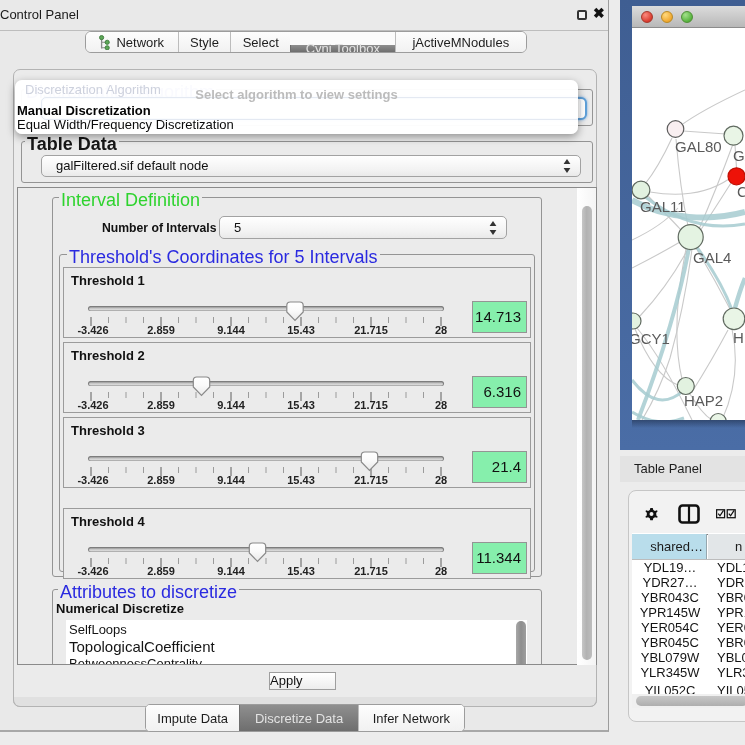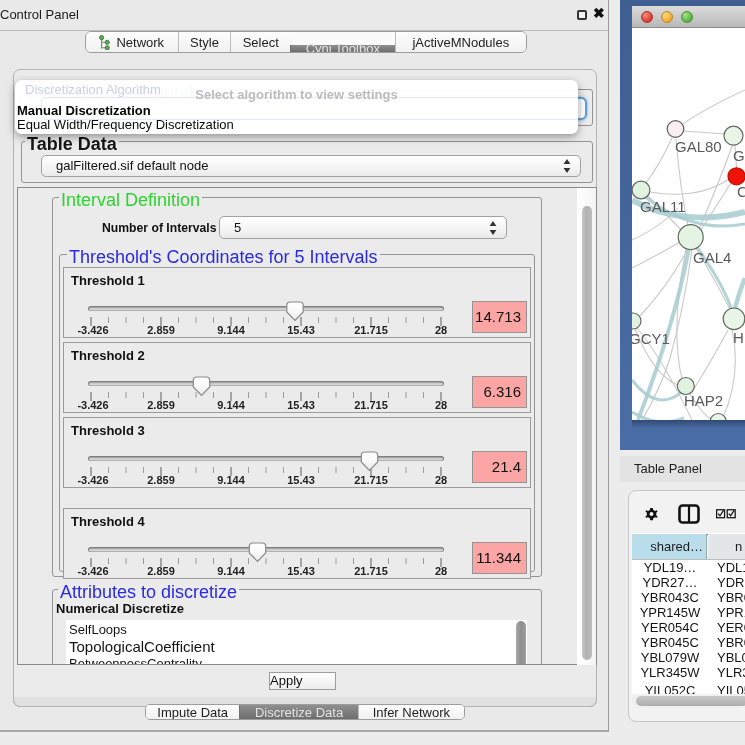--- a/index.html
+++ b/index.html
@@ -40,28 +40,28 @@
     border:1px solid #8a8a8a; background:#ebebeb; overflow:hidden; }
   
   #sbTrack { position:absolute; left:577px; top:188px; width:19px; height:477px;
     background:linear-gradient(90deg,#ffffff,#f4f4f4); }
   #sbThumb { position:absolute; left:582px; top:206px; width:10px; height:454px;
     background:linear-gradient(90deg,#c6c6c6,#b2b2b2 45%,#bdbdbd); border-radius:5px; }
   .tbox { position:absolute; left:45px; width:468px; height:71px;
     border:1px solid #9b9b9b; background:#ebebeb; }
   .tlab { position:absolute; left:7px; top:5px; font-size:13px; font-weight:bold; color:#111; }
   .vbox { position:absolute; left:408px; top:33px; width:55px; height:32px;
-    background:#fca5a5; border:1px solid #949494; font-size:15px; color:#111;
+    background:#86efac; border:1px solid #949494; font-size:15px; color:#111;
     text-align:right; line-height:30px; padding-right:5px; }
   .sld { position:absolute; left:0; top:25px; width:468px; height:45px; }
   
   #applyBtn { position:absolute; left:269px; top:672px; width:67px; height:18px;
     background:linear-gradient(#ffffff,#ededed); border:1px solid #9e9e9e;
     border-radius:0; font-size:13px; color:#111; text-align:left; line-height:16px; }
-  #tabsBot { left:145px; top:704px; width:320px; height:16px; border-radius:5px; }
+  #tabsBot { left:145px; top:704px; width:320px; height:28px; border-radius:5px; }
   
   #popup { position:absolute; left:15px; top:80px; width:563px; height:54px;
     background:rgba(255,255,255,0.97); border-radius:7px;
     box-shadow:0 3px 8px rgba(0,0,0,0.38); z-index:50; }
   #popup .p1 { position:absolute; left:0; right:0; top:7px; text-align:center;
     color:#bcbcbc; font-size:13px; font-weight:bold; }
   #popup .p2 { position:absolute; left:2px; top:23px; font-size:13px; font-weight:bold; color:#050505; }
   #popup .p3 { position:absolute; left:2px; top:37px; font-size:13px; color:#0a0a0a; }
   
   #net { position:absolute; left:620px; top:0; width:125px; height:450px;

